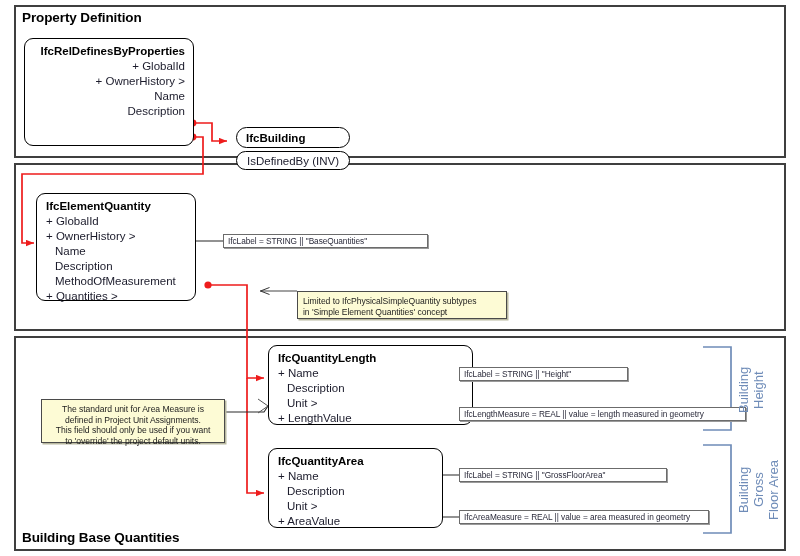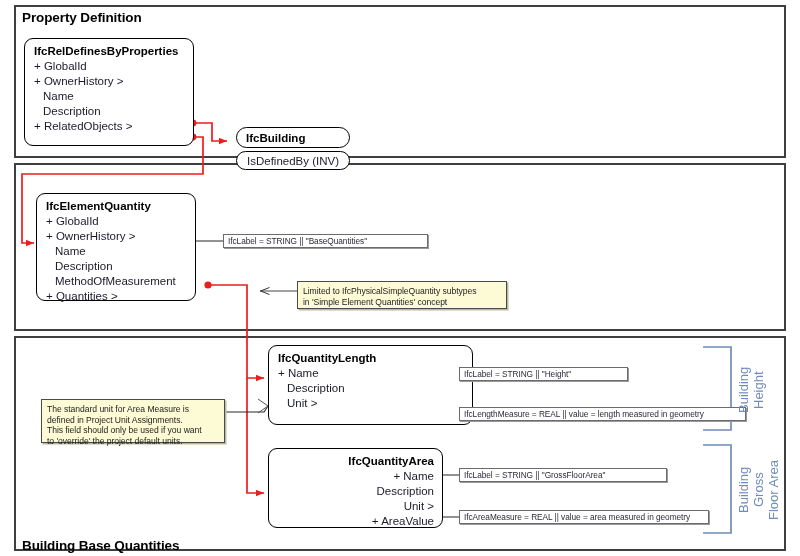--- a/index.html
+++ b/index.html
@@ -120,21 +120,21 @@
 </head>
 <body>
 
 <div id="canvas">
 
   <div class="section" style="left:14px;top:5px;width:772px;height:153px;"></div>
   <div class="section" style="left:14px;top:163px;width:772px;height:168px;"></div>
   <div class="section" style="left:14px;top:336px;width:772px;height:215px;"></div>
 
   <div class="section-title" style="left:22px;top:10px;">Property Definition</div>
-  <div class="section-title" style="left:22px;top:530px;margin-top:8px;">Building Base Quantities</div>
+  <div class="section-title" style="left:22px;top:530px;">Building Base Quantities</div>
 
   <svg class="svg-layer" viewBox="0 0 800 556">
     <defs>
       <marker id="redArrow" markerWidth="9" markerHeight="9" refX="8" refY="3.2" orient="auto" markerUnits="userSpaceOnUse">
         <path d="M0,0 L8,3.2 L0,6.4 z" fill="#ee1c1c"></path>
       </marker>
       <marker id="blkOpen" markerWidth="11" markerHeight="11" refX="10" refY="4" orient="auto" markerUnits="userSpaceOnUse">
         <path d="M0.5,0.5 L9.5,4 L0.5,7.5" fill="none" stroke="#333333" stroke-width="1"></path>
       </marker>
     </defs>
@@ -179,71 +179,71 @@
     </g>
 
     <g stroke="#6f8cb8" stroke-width="1.7" fill="none">
       <path d="M703,347 L731,347 L731,430 L703,430"></path>
     </g>
     <g stroke="#6f8cb8" stroke-width="1.7" fill="none">
       <path d="M703,445 L731,445 L731,533 L703,533"></path>
     </g>
   </svg>
 
-  <div class="umlbox" style="left:24px;top:38px;width:170px;height:108px;">
+  <div class="umlbox" style="left:24px;top:38px;width:170px;height:108px;text-align:right;">
     <div class="cls">IfcRelDefinesByProperties</div>
     <div class="attr pub">GlobalId</div>
     <div class="attr pub">OwnerHistory &gt;</div>
     <div class="attr">Name</div>
     <div class="attr">Description</div>
-    <div class="attr pub">RelatedObjects &gt;</div>
   </div>
 
   <div class="stadium hdr" style="left:236px;top:108px;width:114px;height:21px;">IfcBuilding</div>
   <div class="stadium row" style="left:236px;top:131px;width:114px;height:19px;margin-top:20px;">IsDefinedBy (INV)</div>
 
   <div class="umlbox" style="left:36px;top:193px;width:160px;height:108px;">
     <div class="cls">IfcElementQuantity</div>
     <div class="attr pub">GlobalId</div>
     <div class="attr pub">OwnerHistory &gt;</div>
     <div class="attr">Name</div>
     <div class="attr">Description</div>
     <div class="attr">MethodOfMeasurement</div>
     <div class="attr pub">Quantities &gt;</div>
   </div>
 
   <div class="umlbox" style="left:268px;top:345px;width:205px;height:80px;">
     <div class="cls">IfcQuantityLength</div>
     <div class="attr pub">Name</div>
     <div class="attr">Description</div>
     <div class="attr">Unit &gt;</div>
-  </div>
-
-  <div class="umlbox" style="left:268px;top:448px;width:175px;height:80px;text-align:right;">
+    <div class="attr pub">LengthValue</div>
+  </div>
+
+  <div class="umlbox" style="left:268px;top:448px;width:175px;height:80px;">
     <div class="cls">IfcQuantityArea</div>
     <div class="attr pub">Name</div>
     <div class="attr">Description</div>
     <div class="attr">Unit &gt;</div>
     <div class="attr pub">AreaValue</div>
   </div>
 
   <div class="clabel" style="left:223px;top:234px;width:205px;height:14px;">IfcLabel = STRING || "BaseQuantities"</div>
 
   <div class="clabel" style="left:459px;top:367px;width:169px;height:14px;">IfcLabel = STRING || "Height"</div>
 
   <div class="clabel" style="left:459px;top:407px;width:287px;height:14px;">IfcLengthMeasure = REAL || value = length measured in geometry</div>
 
   <div class="clabel" style="left:459px;top:468px;width:208px;height:14px;">IfcLabel = STRING || "GrossFloorArea"</div>
 
   <div class="clabel" style="left:459px;top:510px;width:250px;height:14px;">IfcAreaMeasure = REAL || value = area measured in geometry</div>
 
-  <div class="note" style="left:297px;top:281px;width:210px;height:28px;">Limited to IfcPhysicalSimpleQuantity subtypes
+  <div class="note" style="left:297px;top:291px;width:210px;height:28px;">Limited to IfcPhysicalSimpleQuantity subtypes
 in 'Simple Element Quantities' concept</div>
 
-  <div class="note" style="left:41px;top:399px;width:184px;height:44px;">The standard unit for Area Measure is
+  <div class="note" style="left:41px;top:399px;width:184px;height:44px;text-align:center;">The standard unit for Area Measure is
 defined in Project Unit Assignments.
 This field should only be used if you want
 to 'override' the project default units.</div>
 
   <div class="brk-label" style="left:736px;top:350px;height:80px;width:20px;">Building Height</div>
 
   <div class="brk-label" style="left:736px;top:450px;height:80px;width:36px;">Building Gross
 Floor Area</div>
 
 </div>

